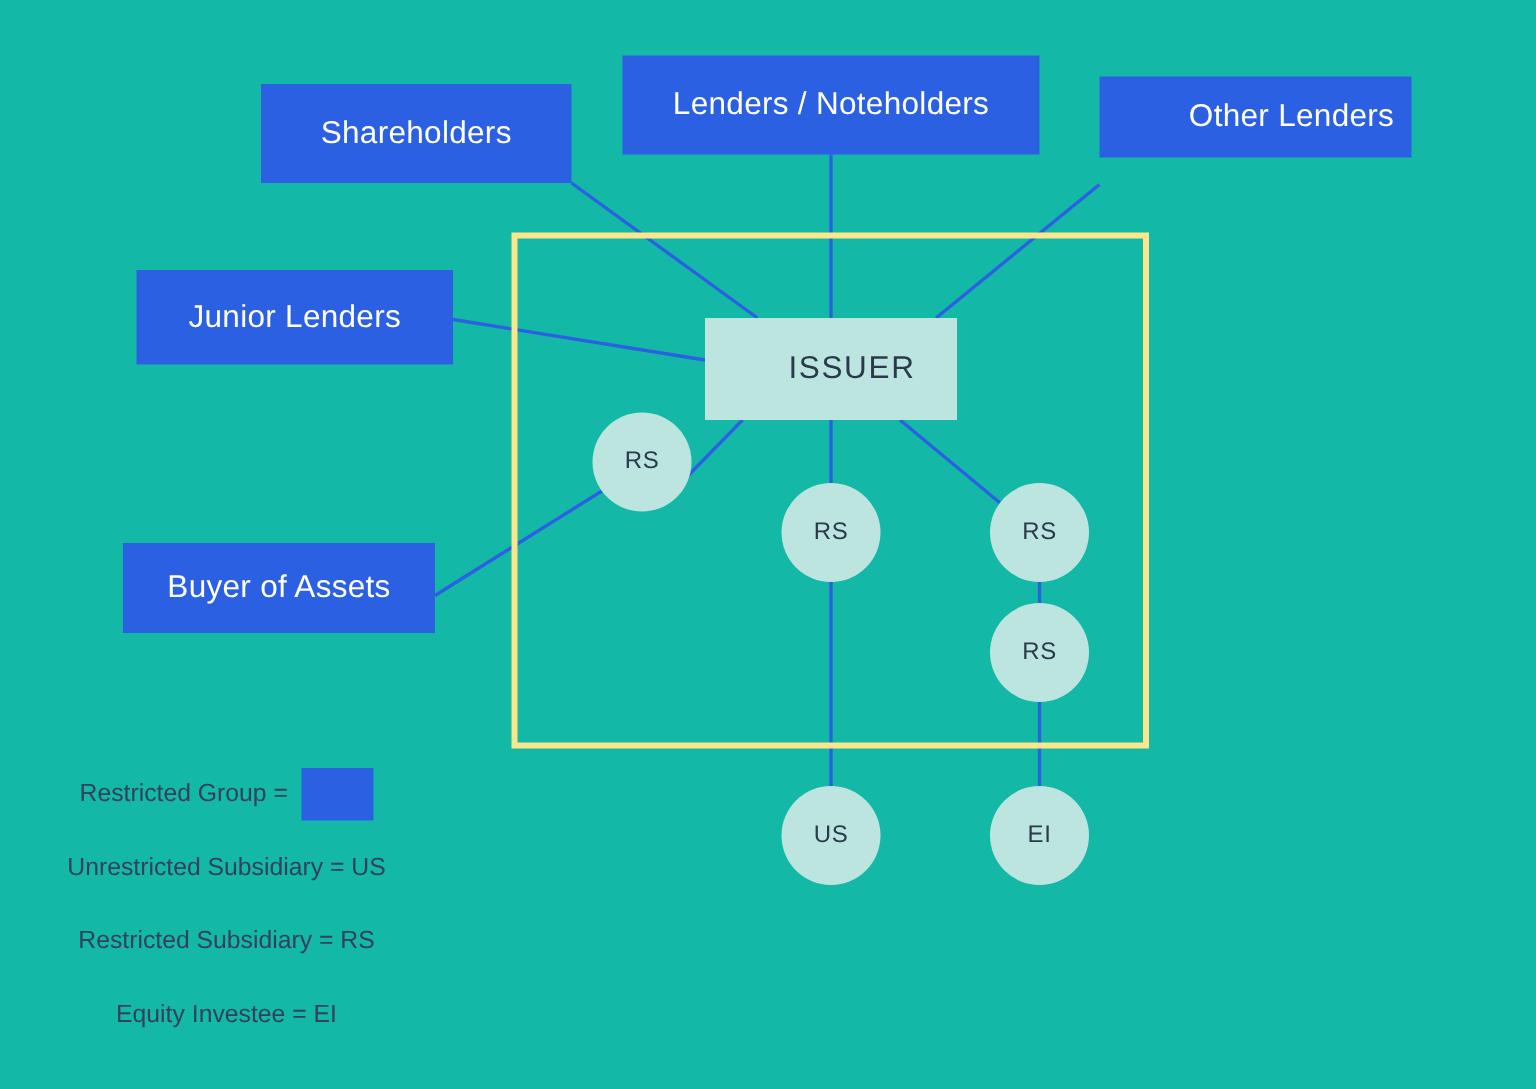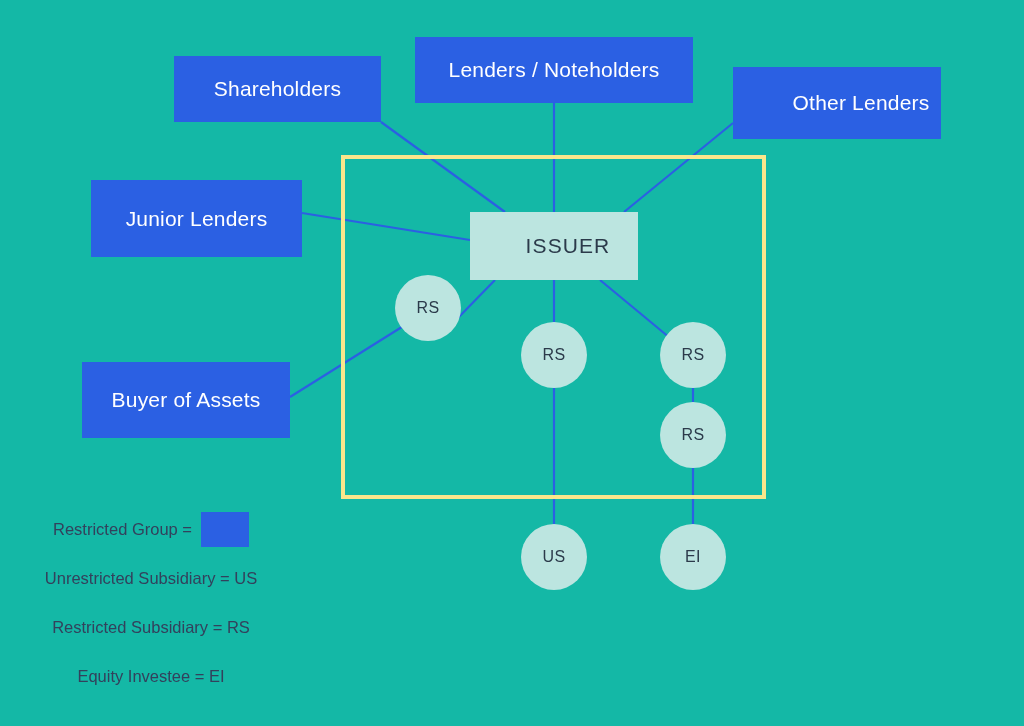--- a/index.html
+++ b/index.html
@@ -117,23 +117,23 @@
       <line x1="693" y1="388" x2="693" y2="402" stroke="#2B60E3" stroke-width="2.2"></line>
       <line x1="554" y1="388" x2="554" y2="524" stroke="#2B60E3" stroke-width="2.2"></line>
       <line x1="693" y1="468" x2="693" y2="524" stroke="#2B60E3" stroke-width="2.2"></line>
     </svg>
 
   <div class="group-frame" id="group-frame" style="left: 341px; top: 155px; width: 425px; height: 344px; border-color: rgb(251, 230, 139);"></div>
 
   <div id="ext-boxes">
       <div class="node-box" style="left: 174px; top: 56px; width: 207px; height: 66px; background: rgb(43, 96, 227);">Shareholders</div>
       <div class="node-box" style="left: 415px; top: 37px; width: 278px; height: 66px; background: rgb(43, 96, 227);">Lenders / Noteholders</div>
-      <div class="node-box" style="left: 733px; top: 67px; width: 208px; height: 72px; background: rgb(43, 96, 227); padding-left: 48px;">Other Lenders</div>
-      <div class="node-box" style="left: 91px; top: 180px; width: 211px; height: 77px; background: rgb(43, 96, 227);">Junior Lenders</div>
-      <div class="node-box" style="left: 82px; top: 362px; width: 208px; height: 76px; background: rgb(43, 96, 227);">Buyer of Assets</div>
+      <div class="node-box" style="left: 733px; top: 51px; width: 208px; height: 54px; background: rgb(43, 96, 227); padding-left: 48px;">Other Lenders</div>
+      <div class="node-box" style="left: 91px; top: 180px; width: 211px; height: 63px; background: rgb(43, 96, 227);">Junior Lenders</div>
+      <div class="node-box" style="left: 82px; top: 362px; width: 208px; height: 60px; background: rgb(43, 96, 227);">Buyer of Assets</div>
     </div>
 
   <div class="node-rect-teal" id="issuer-node" style="left: 470px; top: 212px; width: 168px; height: 68px; background: rgb(188, 229, 224); color: rgb(43, 58, 74);">ISSUER</div>
 
   <div id="circle-nodes">
       <div class="node-circle" style="left: 395px; top: 275px; width: 66px; height: 66px; background: rgb(188, 229, 224); color: rgb(43, 58, 74);">RS</div>
       <div class="node-circle" style="left: 521px; top: 322px; width: 66px; height: 66px; background: rgb(188, 229, 224); color: rgb(43, 58, 74);">RS</div>
       <div class="node-circle" style="left: 660px; top: 322px; width: 66px; height: 66px; background: rgb(188, 229, 224); color: rgb(43, 58, 74);">RS</div>
       <div class="node-circle" style="left: 660px; top: 402px; width: 66px; height: 66px; background: rgb(188, 229, 224); color: rgb(43, 58, 74);">RS</div>
       <div class="node-circle" style="left: 521px; top: 524px; width: 66px; height: 66px; background: rgb(188, 229, 224); color: rgb(43, 58, 74);">US</div>

